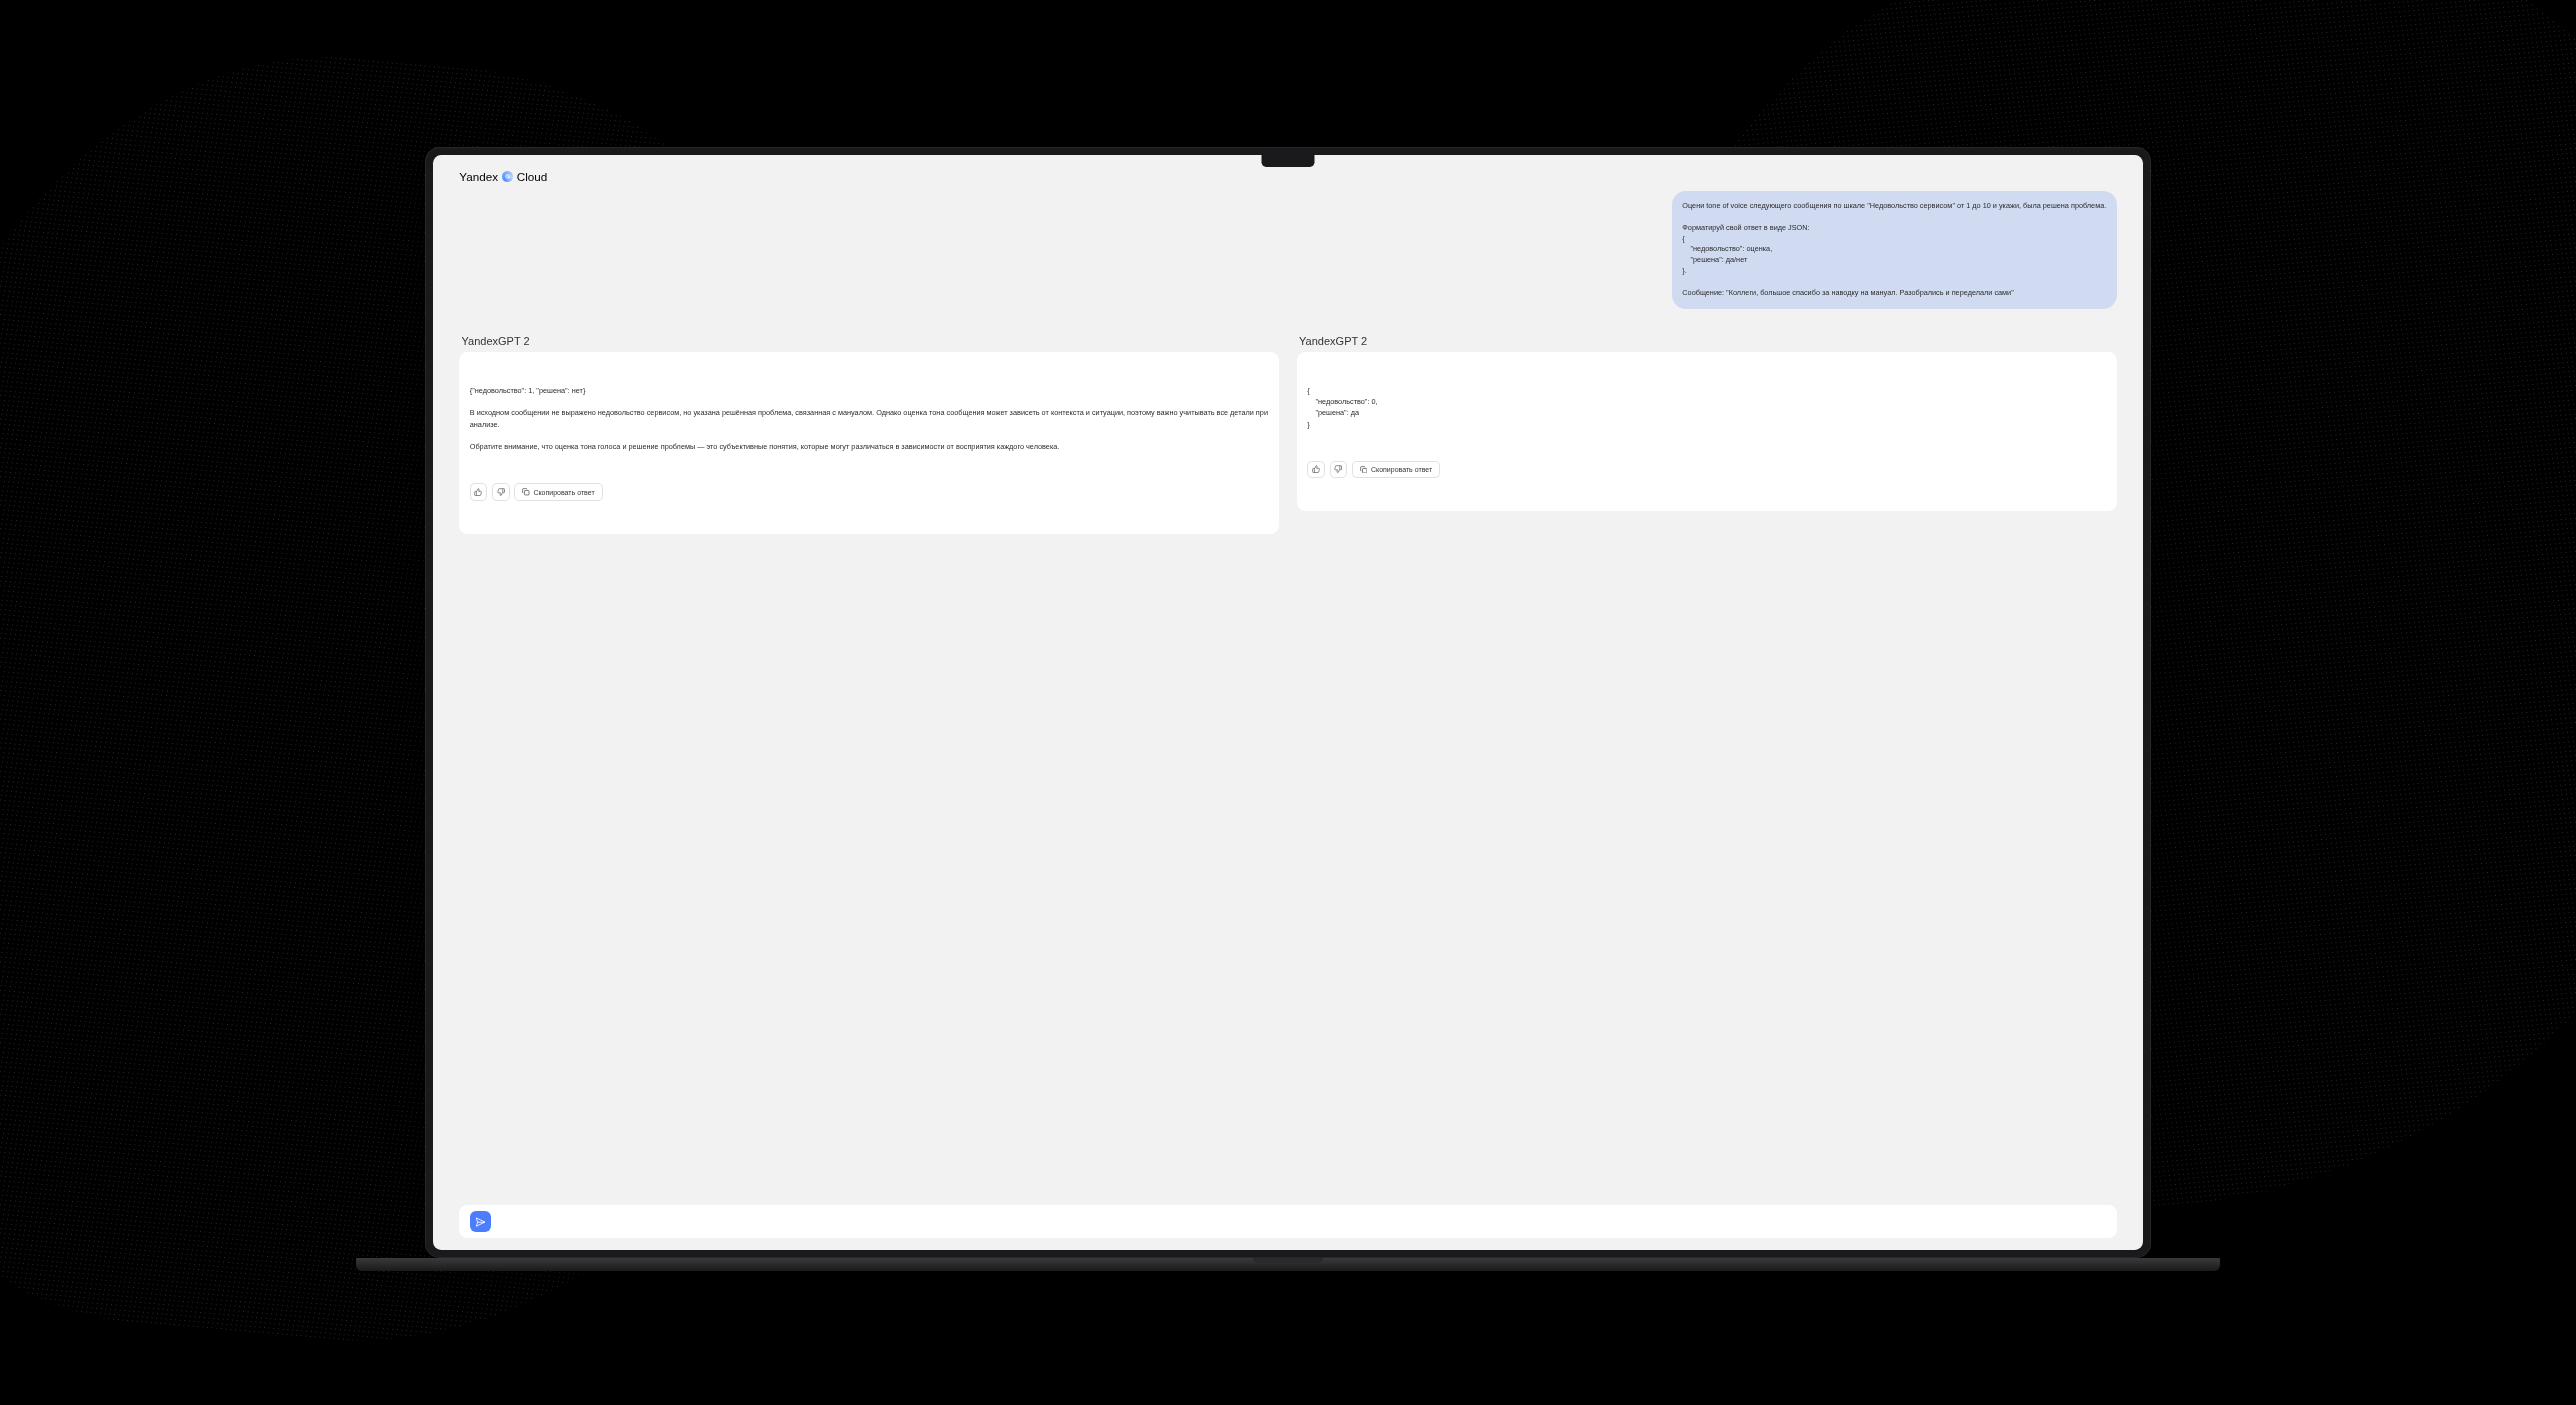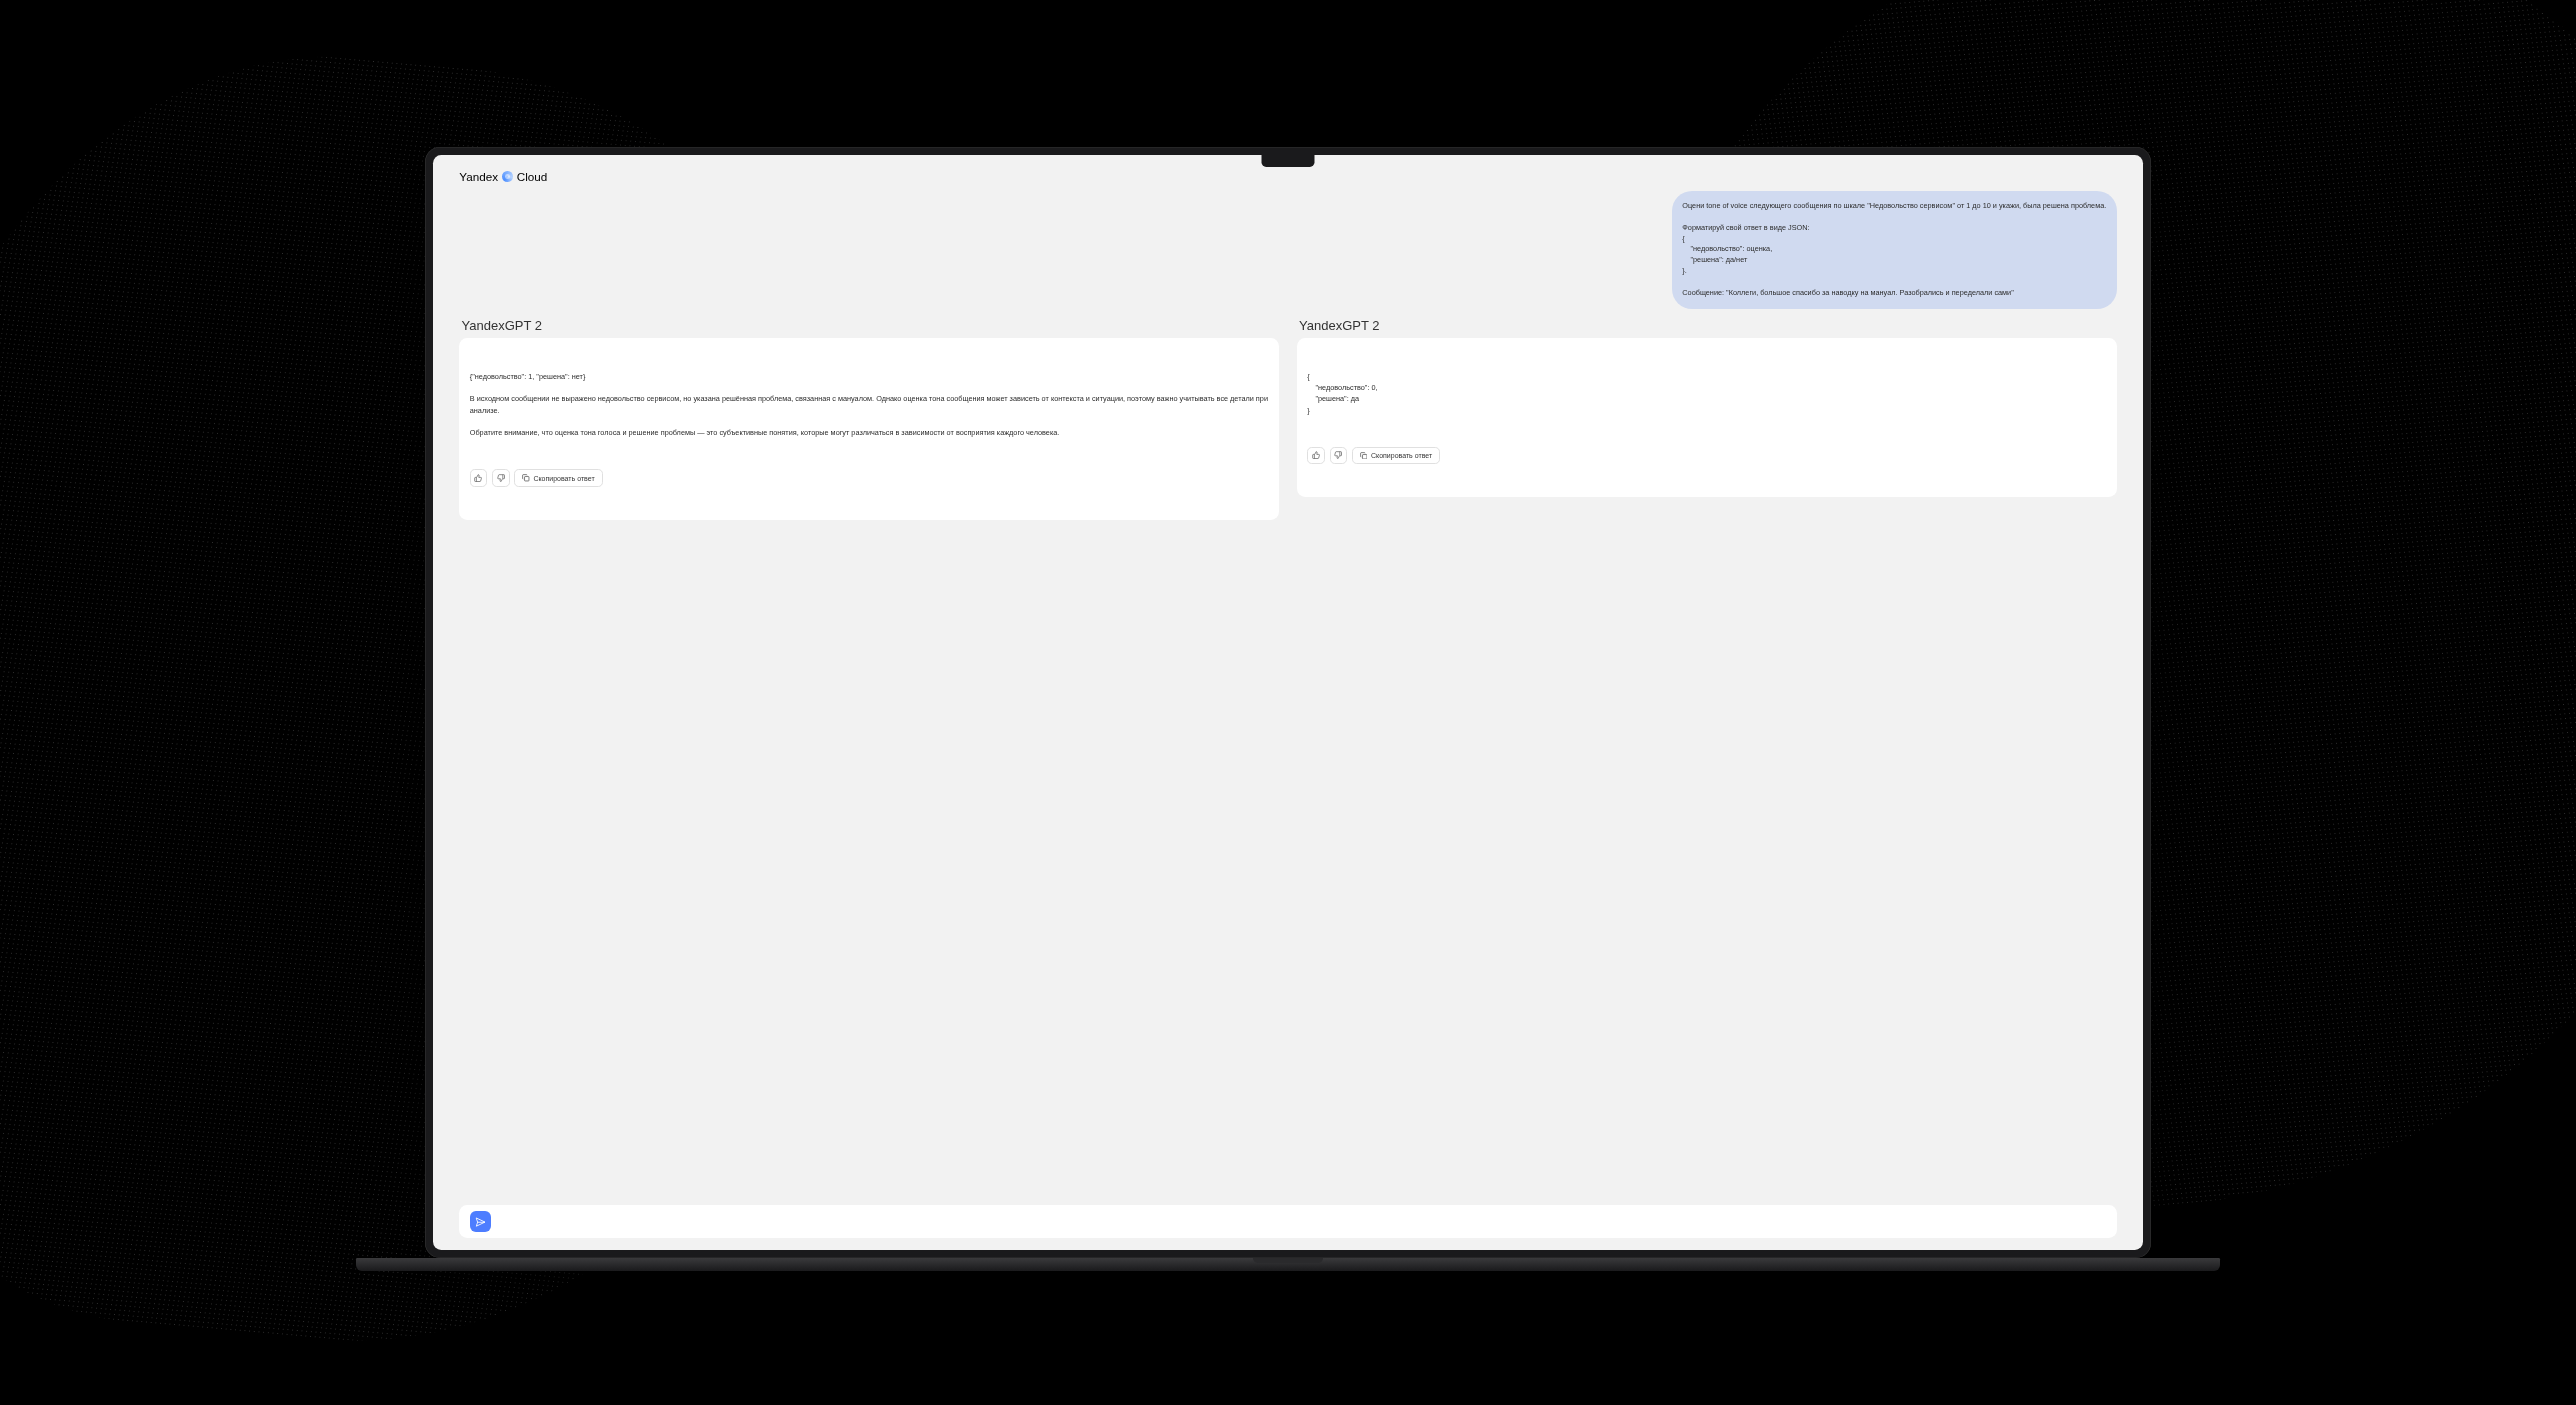--- a/index.html
+++ b/index.html
@@ -137,41 +137,42 @@
       display: flex;
       flex-direction: column;
     }
     .prompt-row {
       display: flex;
       justify-content: flex-end;
       margin-bottom: 5.9px;
     }
     .prompt-bubble {
       background: #d0daf0;
-      border-radius: 20px;
+      border-radius: 14px;
       padding: 9.4px 10.5px;
       max-width: 54%;
       font-size: 7.3px;
       line-height: 1.5;
       color: #2c2c2c;
       white-space: pre-wrap;
     }
     .responses {
       display: grid;
       grid-template-columns: 1fr 1fr;
       gap: 17.6px;
     }
     .response-col {
       display: flex;
       flex-direction: column;
     }
     .response-title {
-      font-size: 13px;
+      font-size: 11px;
       color: #333;
       padding: 3.5px 2.3px 4.7px;
+      margin-top: 17px;
     }
     .response-card {
       background: #fff;
       border-radius: 8.2px;
       padding: 10.5px;
       font-size: 7.3px;
       line-height: 1.55;
       color: #2c2c2c;
       white-space: pre-wrap;
     }

